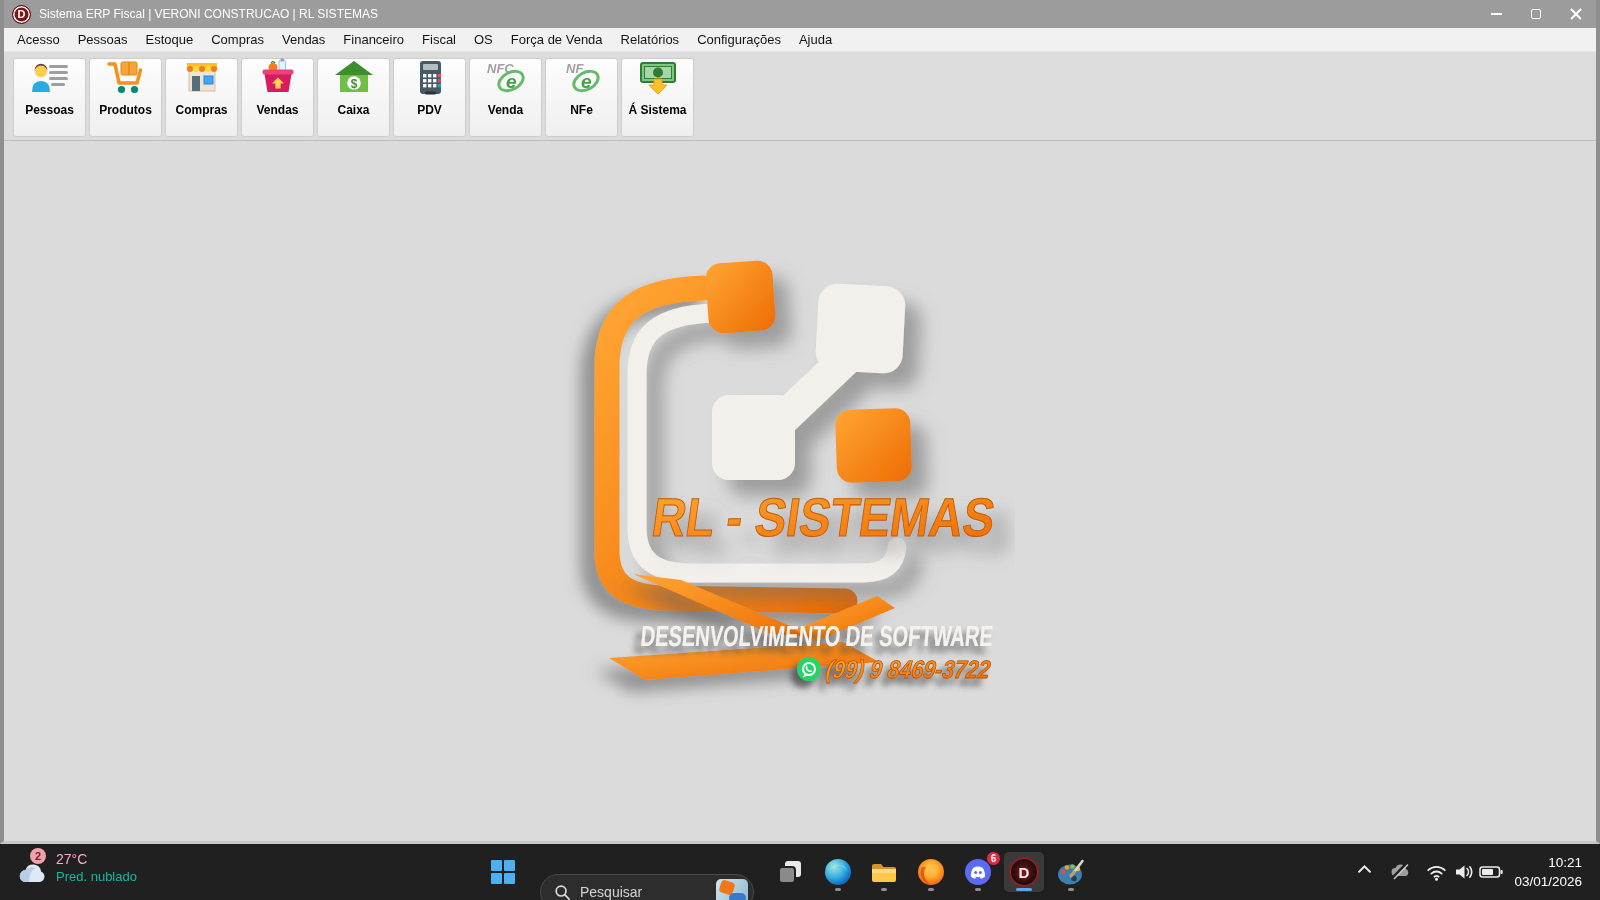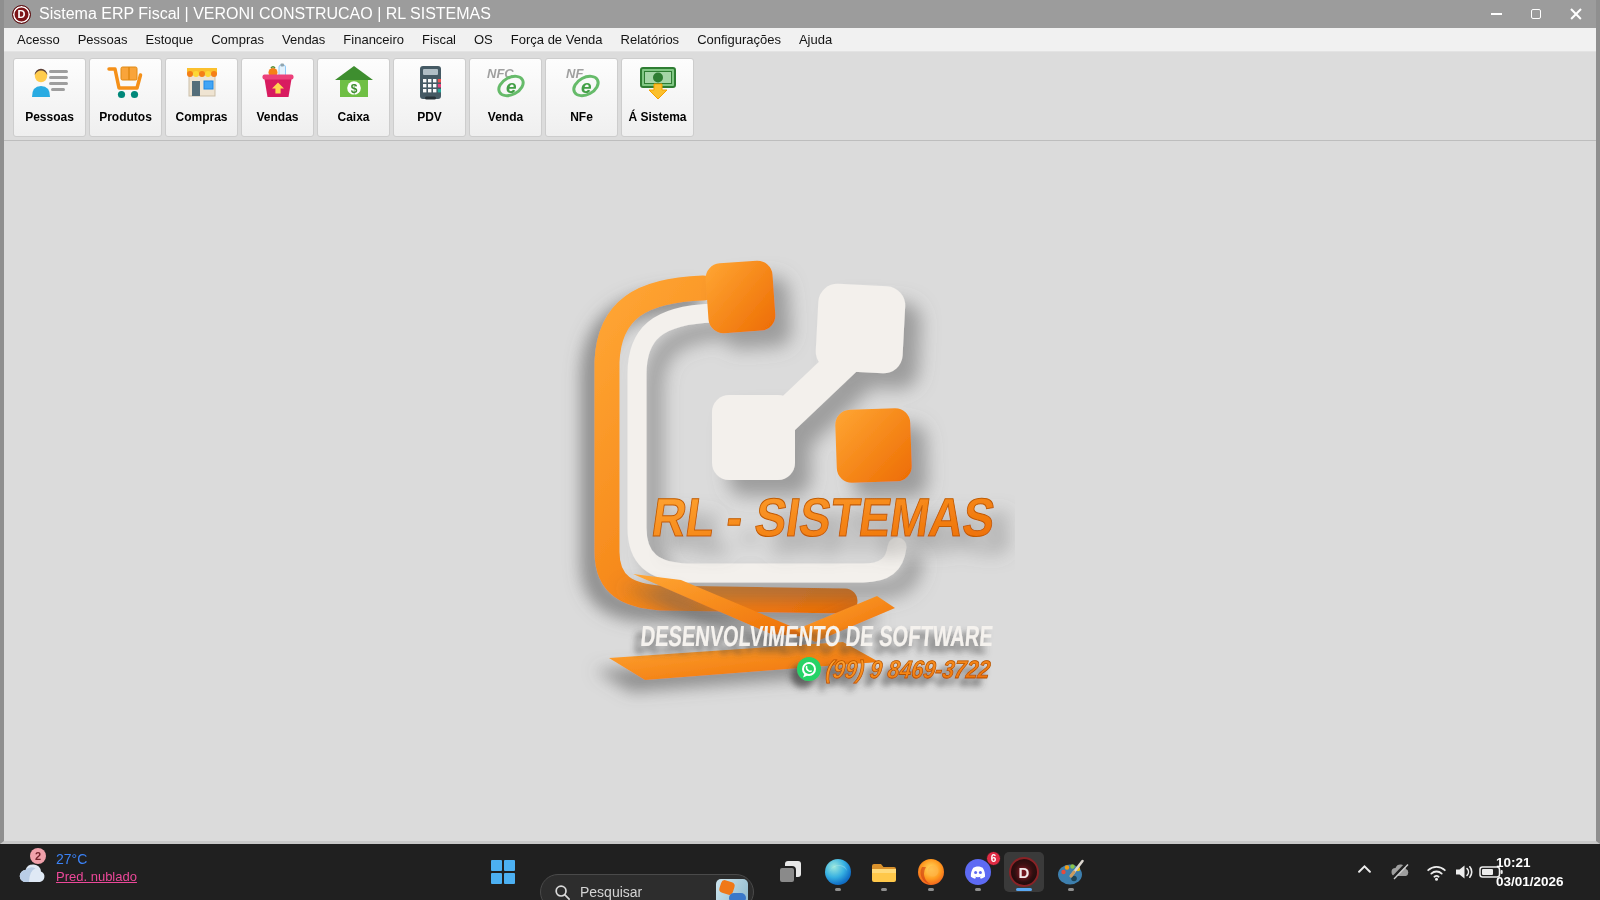--- a/index.html
+++ b/index.html
@@ -12,60 +12,60 @@
             display:flex; flex-direction:column;
             border-left:4px solid #8f8f8f; border-right:4px solid #8f8f8f;
             border-bottom:3px solid #c9c9c9; background:#dbdbdb; }
 
   .titlebar { flex:none; height:28px; background:#9c9c9c; display:flex; align-items:center;
               padding-left:8px; color:#fff; }
   .app-badge { width:19px; height:19px; border-radius:50%; background:#7e1518;
                border:1px solid #5a0f11; box-shadow: inset 0 0 0 1.5px #fff;
                display:flex; align-items:center; justify-content:center;
                color:#fff; font-size:11px; font-weight:bold; flex:none; }
-  .title-text { margin-left:8px; font-size:16px; white-space:nowrap; }
+  .title-text { margin-left:8px; font-size:12px; white-space:nowrap; }
   .win-controls { margin-left:auto; display:flex; align-items:center; gap:0; height:100%; }
   .ctl { width:40px; height:100%; display:flex; align-items:center; justify-content:center; }
   .i-min { width:11px; height:2px; background:#fff; display:block; }
   .i-max { width:10px; height:10px; border:1.8px solid #fff; border-radius:2px; display:block; }
   .i-close { position:relative; width:12px; height:12px; display:block; }
   .i-close::before,.i-close::after { content:""; position:absolute; left:-1px; top:5px;
       width:14px; height:1.8px; background:#fff; }
   .i-close::before { transform:rotate(45deg); } .i-close::after { transform:rotate(-45deg); }
 
   .menubar { flex:none; height:24px; background:#f1f1f1; border-bottom:1px solid #e3e3e3;
              display:flex; align-items:center; padding-left:4px; font-size:13px; color:#141414; }
   .menu-item { padding:18px 9px; white-space:nowrap; }
 
   .toolbar { flex:none; height:89px; background:#dcdcdc; border-bottom:1px solid #bdbdbd;
              display:flex; align-items:flex-start; padding:6px 0 0 9px; gap:3px; }
   .tool-btn { width:73px; height:79px; background:linear-gradient(#fdfdfd,#efefef);
               border:1px solid #cdcdcd; border-radius:3px; display:flex; flex-direction:column;
-              align-items:center; justify-content:flex-end; padding-bottom:12px; }
+              align-items:center; justify-content:flex-end; padding-bottom:19px; }
   .tool-btn .ticon { height:48px; display:flex; align-items:center; justify-content:center; margin-bottom:4px; }
   .tool-btn .ticon svg { width:44px; height:42px; }
   .tool-btn .tlabel { font-size:12px; font-weight:600; color:#000; white-space:nowrap; }
 
   .main { position:relative; flex:1; background:#dbdbdb; overflow:hidden; }
   .logo-svg { position:absolute; left:541px; top:115px; width:470px; height:465px; }
   svg text { font-family:"Liberation Sans", sans-serif; }
 
   .statusbar { flex:none; position:relative; height:22px; background:#2a2a2a; color:#fff;
                font-size:12px; font-weight:bold; }
   .statusbar span { position:absolute; top:4px; transform:translateX(-50%); white-space:nowrap; }
 
   
   .taskbar { position:absolute; left:0; bottom:0; width:1600px; height:56px; background:#202020; }
   .weather { position:absolute; left:12px; top:3px; width:170px; height:50px; border-radius:6px; }
   .weather .cloud { position:absolute; left:6px; top:16px; }
   .weather .wbadge { position:absolute; left:18px; top:1px; width:16px; height:16px; border-radius:50%;
                      background:#f0a1ab; color:#73232d; font-size:11px; font-weight:bold;
                      display:flex; align-items:center; justify-content:center; }
-  .weather .wtemp { position:absolute; left:44px; top:4px; color:#3b82f6; font-size:14px; }
-  .weather .wcond { position:absolute; left:44px; top:22px; color:#ec4899; font-size:13px;text-decoration:underline; }
+  .weather .wtemp { position:absolute; left:44px; top:4px; color:#f9a8d4; font-size:14px; }
+  .weather .wcond { position:absolute; left:44px; top:22px; color:#14b8a6; font-size:13px; }
 
   .tb-btn { position:absolute; top:8px; width:40px; height:40px; border-radius:5px;
             display:flex; align-items:center; justify-content:center; }
   .tb-btn.active { background:#3a3a3a; }
   .dash { position:absolute; bottom:1px; left:50%; transform:translateX(-50%);
           width:6px; height:3px; border-radius:2px; background:#8f8f8f; }
   .dash.blue { width:16px; background:#59a8f2; }
   .badge { position:absolute; top:-1px; right:-3px; width:15px; height:15px; border-radius:50%;
            background:#e02b44; color:#fff; font-size:10px; font-weight:bold;
            display:flex; align-items:center; justify-content:center; border:1.5px solid #202020; }
@@ -80,22 +80,22 @@
                        background:#f07818; transform:rotate(18deg); }
   .sthumb .th-blue { position:absolute; right:2px; bottom:2px; width:17px; height:10px; border-radius:5px;
                      background:#3a78c9; }
 
   .dapp-circle { width:30px; height:30px; border-radius:50%;
                  background:radial-gradient(circle at 50% 45%, #3a1113 35%, #1c0b0b 80%);
                  border:2px solid #8a2226; display:flex; align-items:center; justify-content:center;
                  color:#f2eaea; font-weight:bold; font-size:15px; text-shadow:0 0 4px #c23; }
 
   .tray-ic { position:absolute; top:20px; display:flex; align-items:center; justify-content:center; }
-  .clock { position:absolute; left:1496px; top:9px; width:86px; text-align:left; color:#fff;
-           font-size:13.5px; line-height:19px;font-weight:bold; }
+  .clock { position:absolute; left:1496px; top:9px; width:86px; text-align:right; color:#fff;
+           font-size:13.5px; line-height:19px; }
 </style>
 </head>
 <body>
 
 <div class="screen">
 
   <div class="window">
 
     <div class="titlebar">
       <div class="app-badge">

